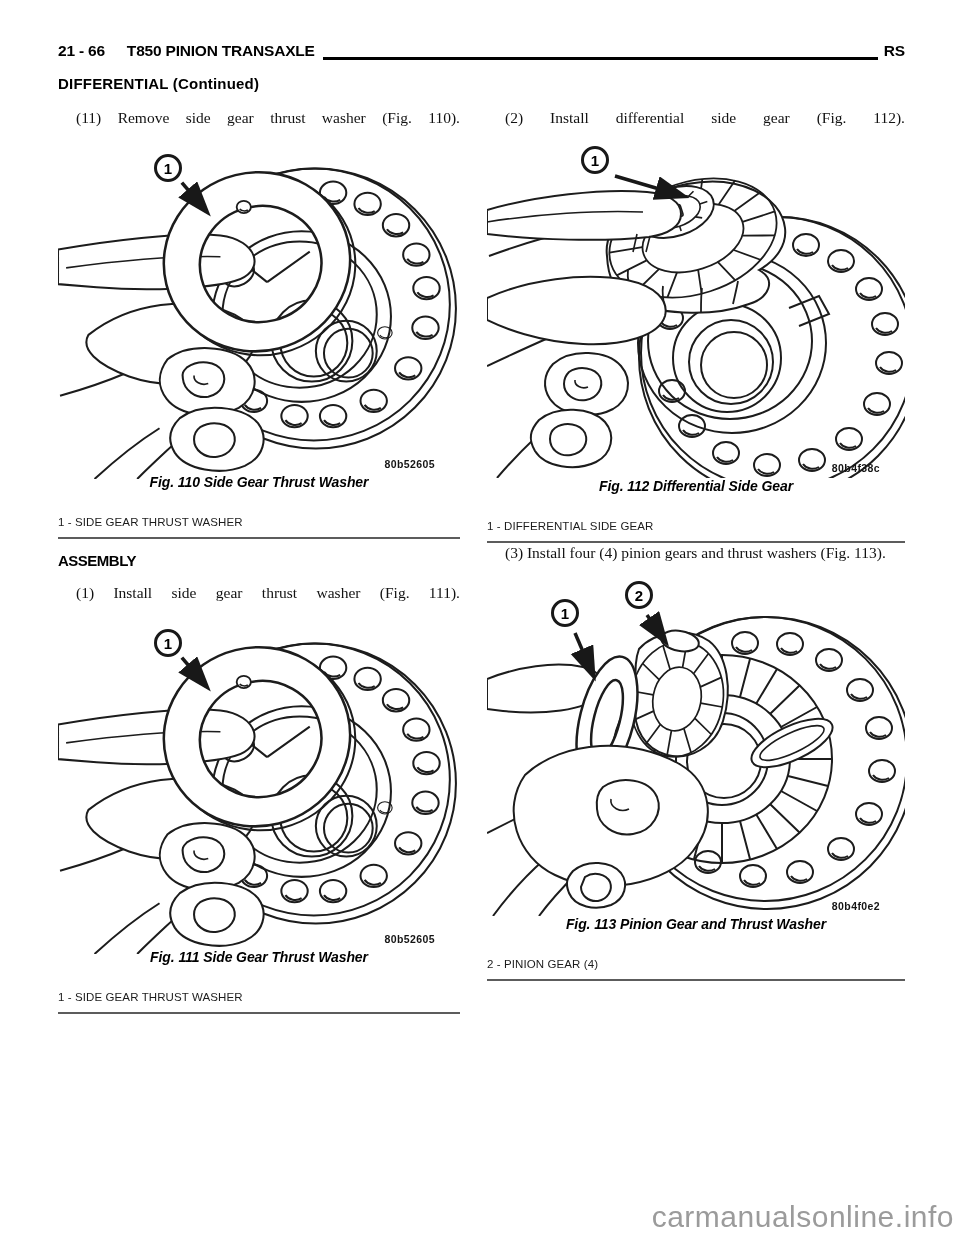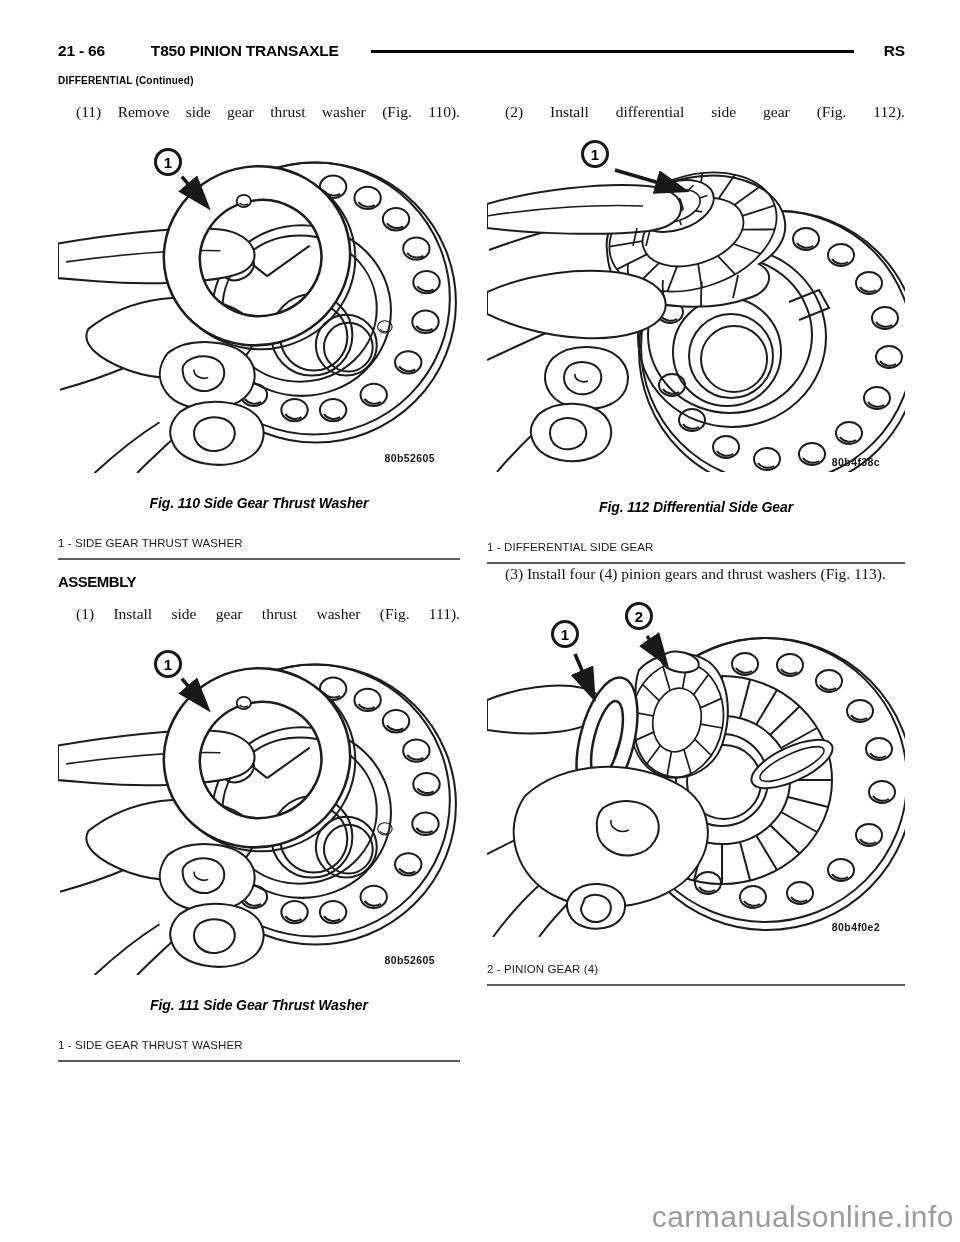--- a/index.html
+++ b/index.html
@@ -3,28 +3,28 @@
 <meta charset="utf-8">
 <style>
   html,body{margin:0;padding:0;}
   body{
     width:960px;height:1242px;background:#ffffff;position:relative;
     font-family:"Liberation Serif",serif;color:#111;overflow:hidden;
   }
   .page{padding:42px 55px 0 58px;}
 
   
-  .hdr{display:flex;align-items:center;font-family:"Liberation Sans",sans-serif;
-       font-weight:bold;font-size:15.5px;letter-spacing:-0.2px;color:#000;gap:24px;}
+  .hdr{display:flex;align-items:flex-end;font-family:"Liberation Sans",sans-serif;
+       font-weight:bold;font-size:15.5px;letter-spacing:-0.2px;color:#000;}
   .hdr .pgnum{white-space:nowrap;}
   .hdr .ttl{white-space:nowrap;margin-left:22px;}
   .hdr .rule{flex:1;height:3px;background:#000;margin:0 6px 0 8px;}
   .hdr .reg{white-space:nowrap;}
   .section-h{font-family:"Liberation Sans",sans-serif;font-weight:bold;
-       font-size:10px;letter-spacing:0.2px;color:#000;margin-top:15px;}
+       font-size:15px;letter-spacing:0.2px;color:#000;margin-top:15px;}
 
   
   .cols{display:flex;margin-top:16px;}
   .col-l{width:402px;}
   .col-r{width:418px;margin-left:27px;}
 
   .step{font-size:15.5px;line-height:20px;margin:0;text-indent:18px;
         text-align:justify;color:#121212;}
   .step.single{text-align-last:justify;}
 
@@ -33,21 +33,21 @@
   .fig-code{position:absolute;right:25px;bottom:4px;
         font-family:"Liberation Sans",sans-serif;font-weight:bold;
         font-size:10.5px;letter-spacing:0.4px;color:#141414;}
   .callout{position:absolute;width:28px;height:28px;border:3px solid #181818;
         border-radius:50%;background:#fff;display:flex;align-items:center;
         justify-content:center;font-family:"Liberation Sans",sans-serif;
         font-weight:bold;font-size:15px;color:#000;z-index:4;box-sizing:border-box;}
 
   .fig-caption{text-align:center;font-family:"Liberation Sans",sans-serif;
         font-weight:bold;font-style:italic;font-size:14px;letter-spacing:-0.1px;
-        color:#000;margin-top:27px;}
+        color:#000;margin-top:0;}
   .legend{margin-top:25px;padding-bottom:7px;border-bottom:2.5px solid #5c5c5c;
         font-family:"Liberation Sans",sans-serif;font-size:11.5px;
         line-height:15px;color:#1c1c1c;letter-spacing:0.1px;}
   .assembly-h{font-family:"Liberation Sans",sans-serif;font-weight:bold;
         font-size:15px;letter-spacing:-0.5px;color:#000;margin:13px 0 14px;}
 
   .watermark{position:absolute;right:6px;bottom:8px;
         font-family:"Liberation Sans",sans-serif;font-size:30px;
         color:#9b9b9b;letter-spacing:0.5px;text-decoration:none;cursor:pointer;}
 </style>
@@ -305,20 +305,21 @@
       <p class="step" style="">(3) Install four (4) pinion gears and thrust washers (Fig. 113).</p>
 
       <div class="fig-block" style="height:345px;margin-top:8px;">
         <svg class="art" viewBox="0 0 418 345">
             <use href="#art-pinion"></use>
           </svg>
         <div class="callout" style="left:64px;top:28px;">1</div>
         <div class="callout" style="left:138px;top:10px;">2</div>
         <div class="fig-code">80b4f0e2</div>
       </div>
+      <div class="fig-caption">Fig. 113 Pinion Gear and Thrust Washer</div>
       <div class="legend">
         <div>2 - PINION GEAR (4)</div>
       </div>
     </div>
   </div>
 </div>
 
 <a class="watermark">carmanualsonline.info</a>
 
 </body></html>

